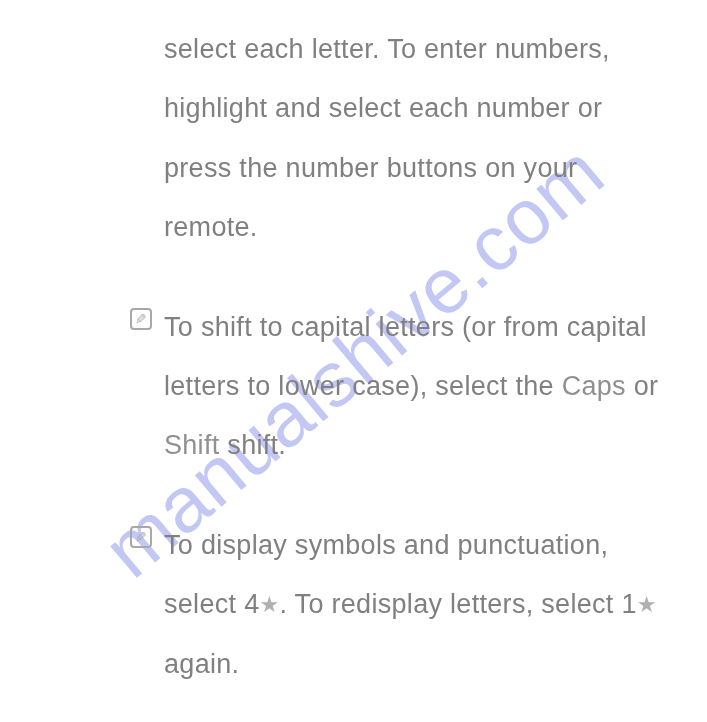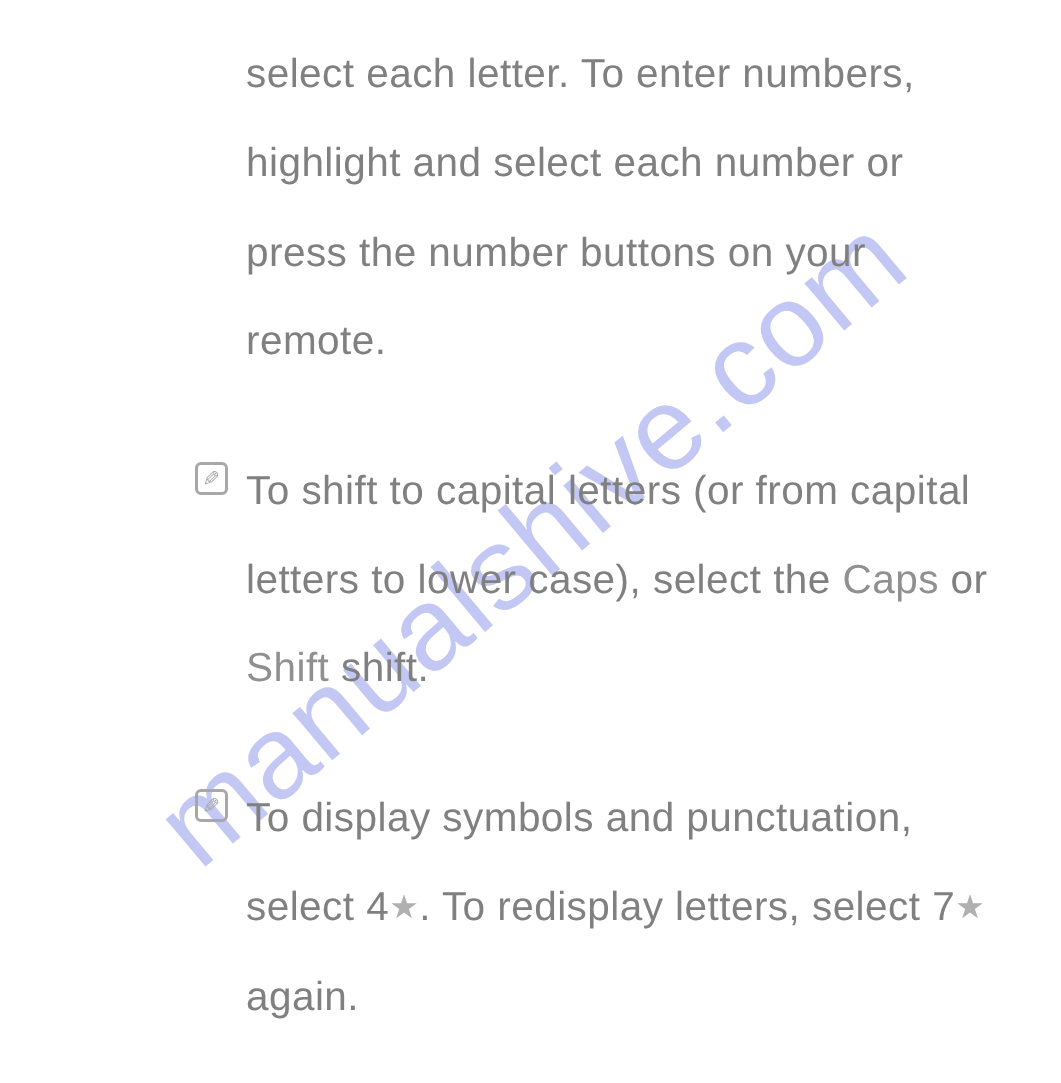--- a/index.html
+++ b/index.html
@@ -94,18 +94,18 @@
       <span class="para-text">
         <span>To shift to capital letters (or from capital letters to lower case), select the </span><span class="keyword">Caps</span><span> or </span><span class="keyword">Shift</span><span> shift.</span>
       </span>
     </div>
   </div>
 
   <div class="para">
     <span class="note-icon"></span>
     <div class="indent">
       <span class="para-text">
-        <span>To display symbols and punctuation, select 4</span><span class="star">★</span><span>. To redisplay letters, select 7</span><span class="star">★</span><span> again.</span>
+        <span>To display symbols and punctuation, select 4</span><span class="star">★</span><span>. To redisplay letters, select 1</span><span class="star">★</span><span> again.</span>
       </span>
     </div>
   </div>
 
 </div>
 
 </body></html>

